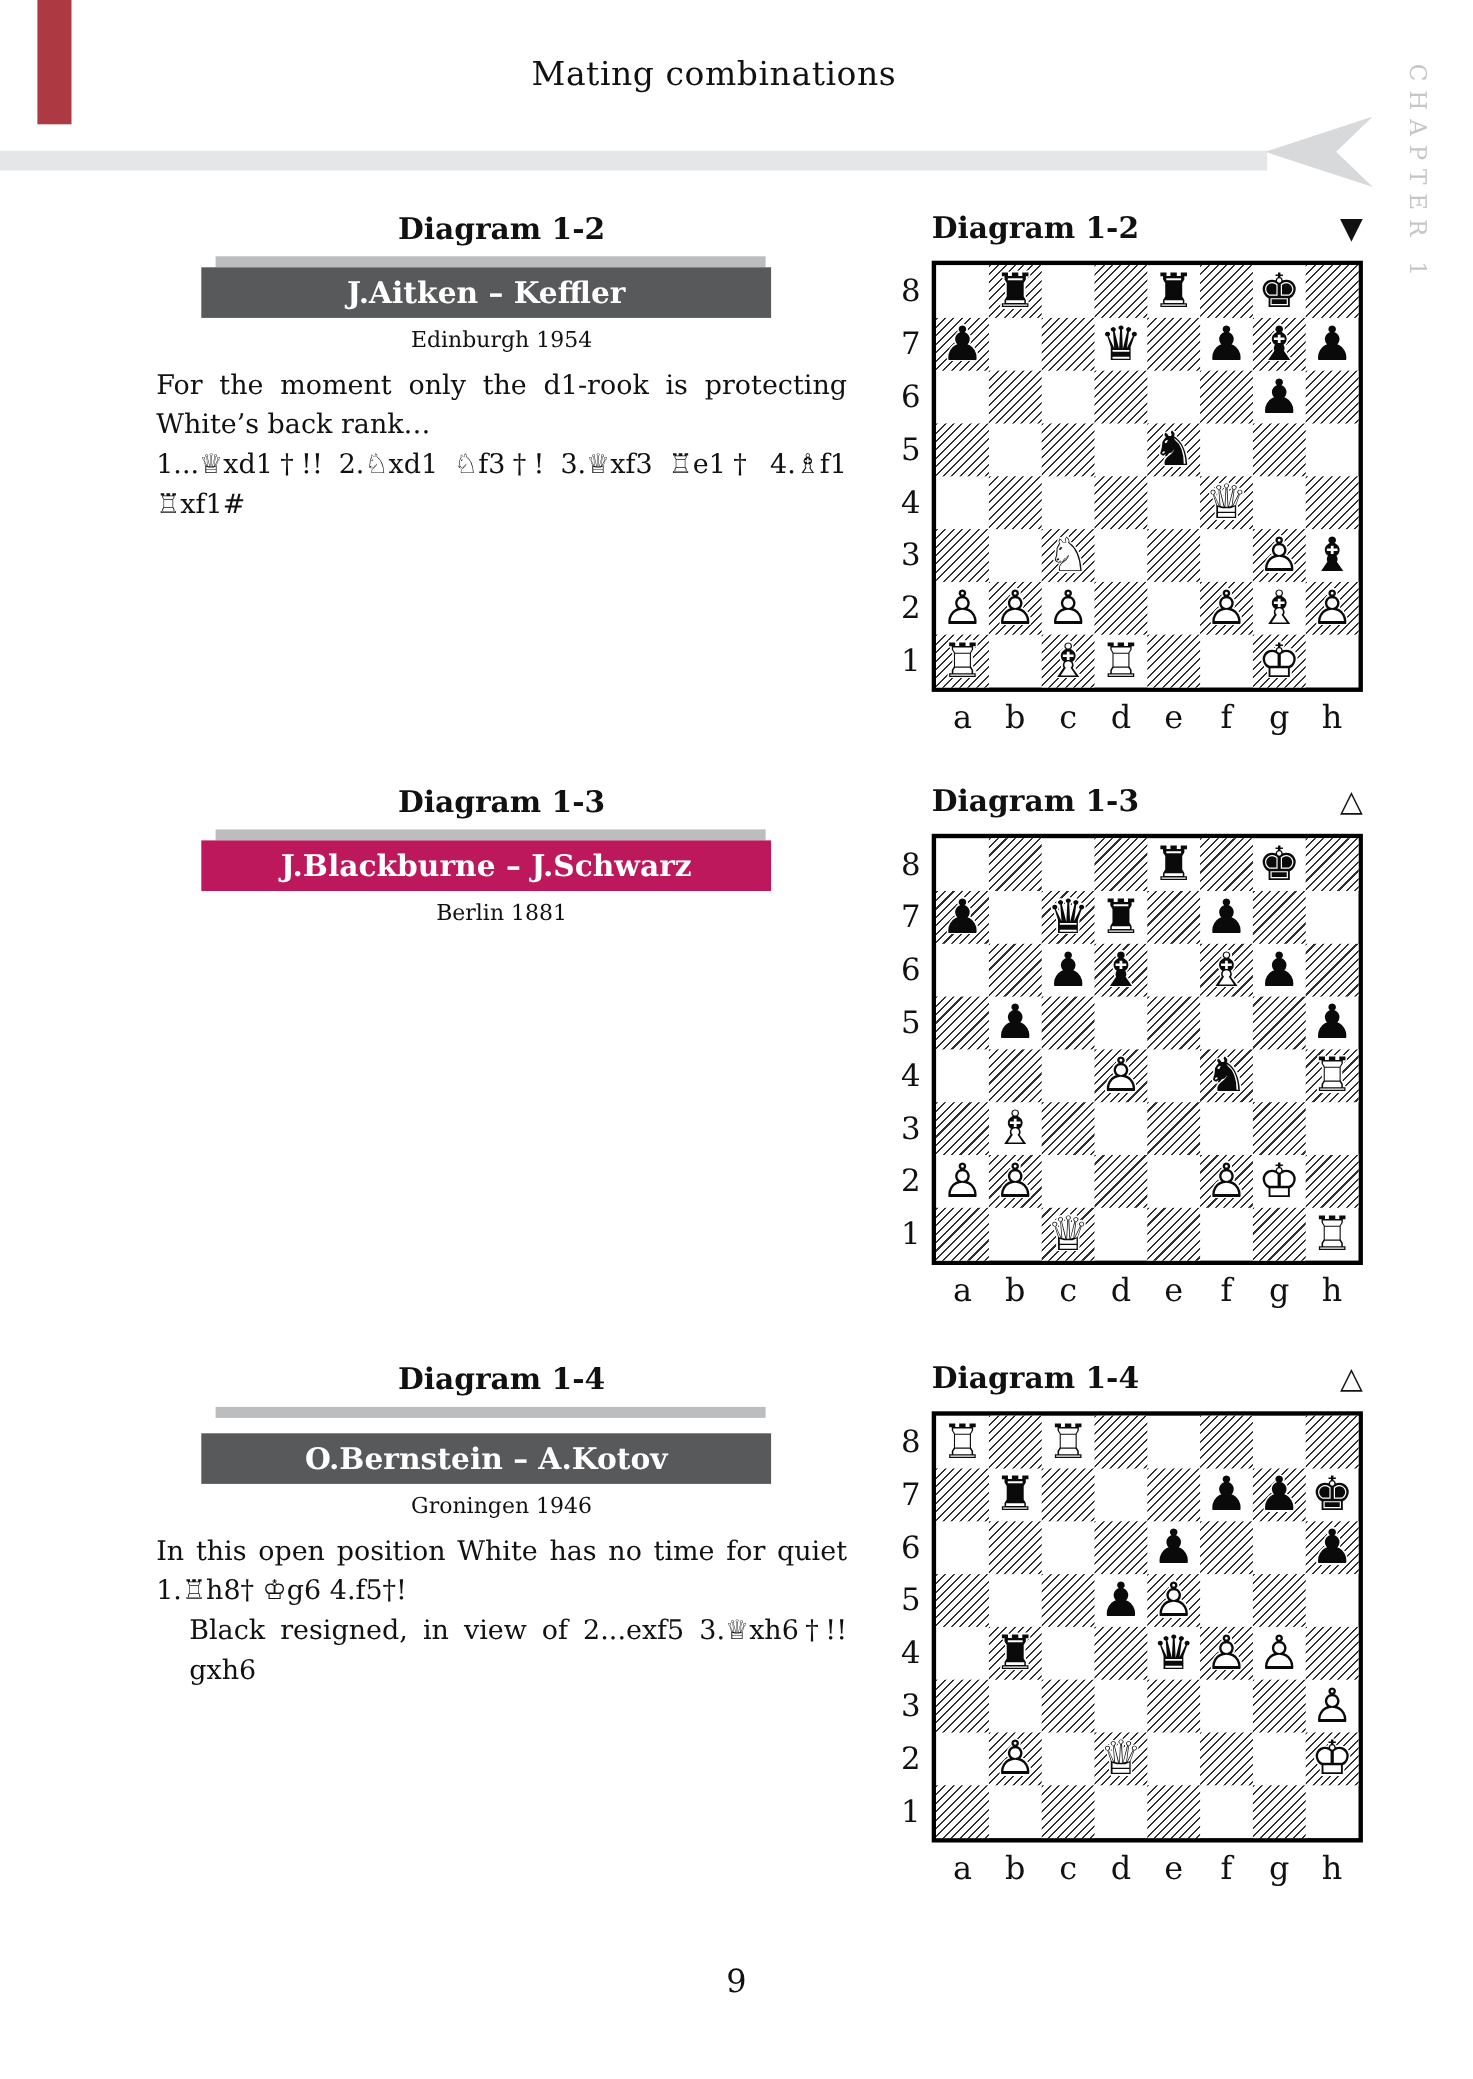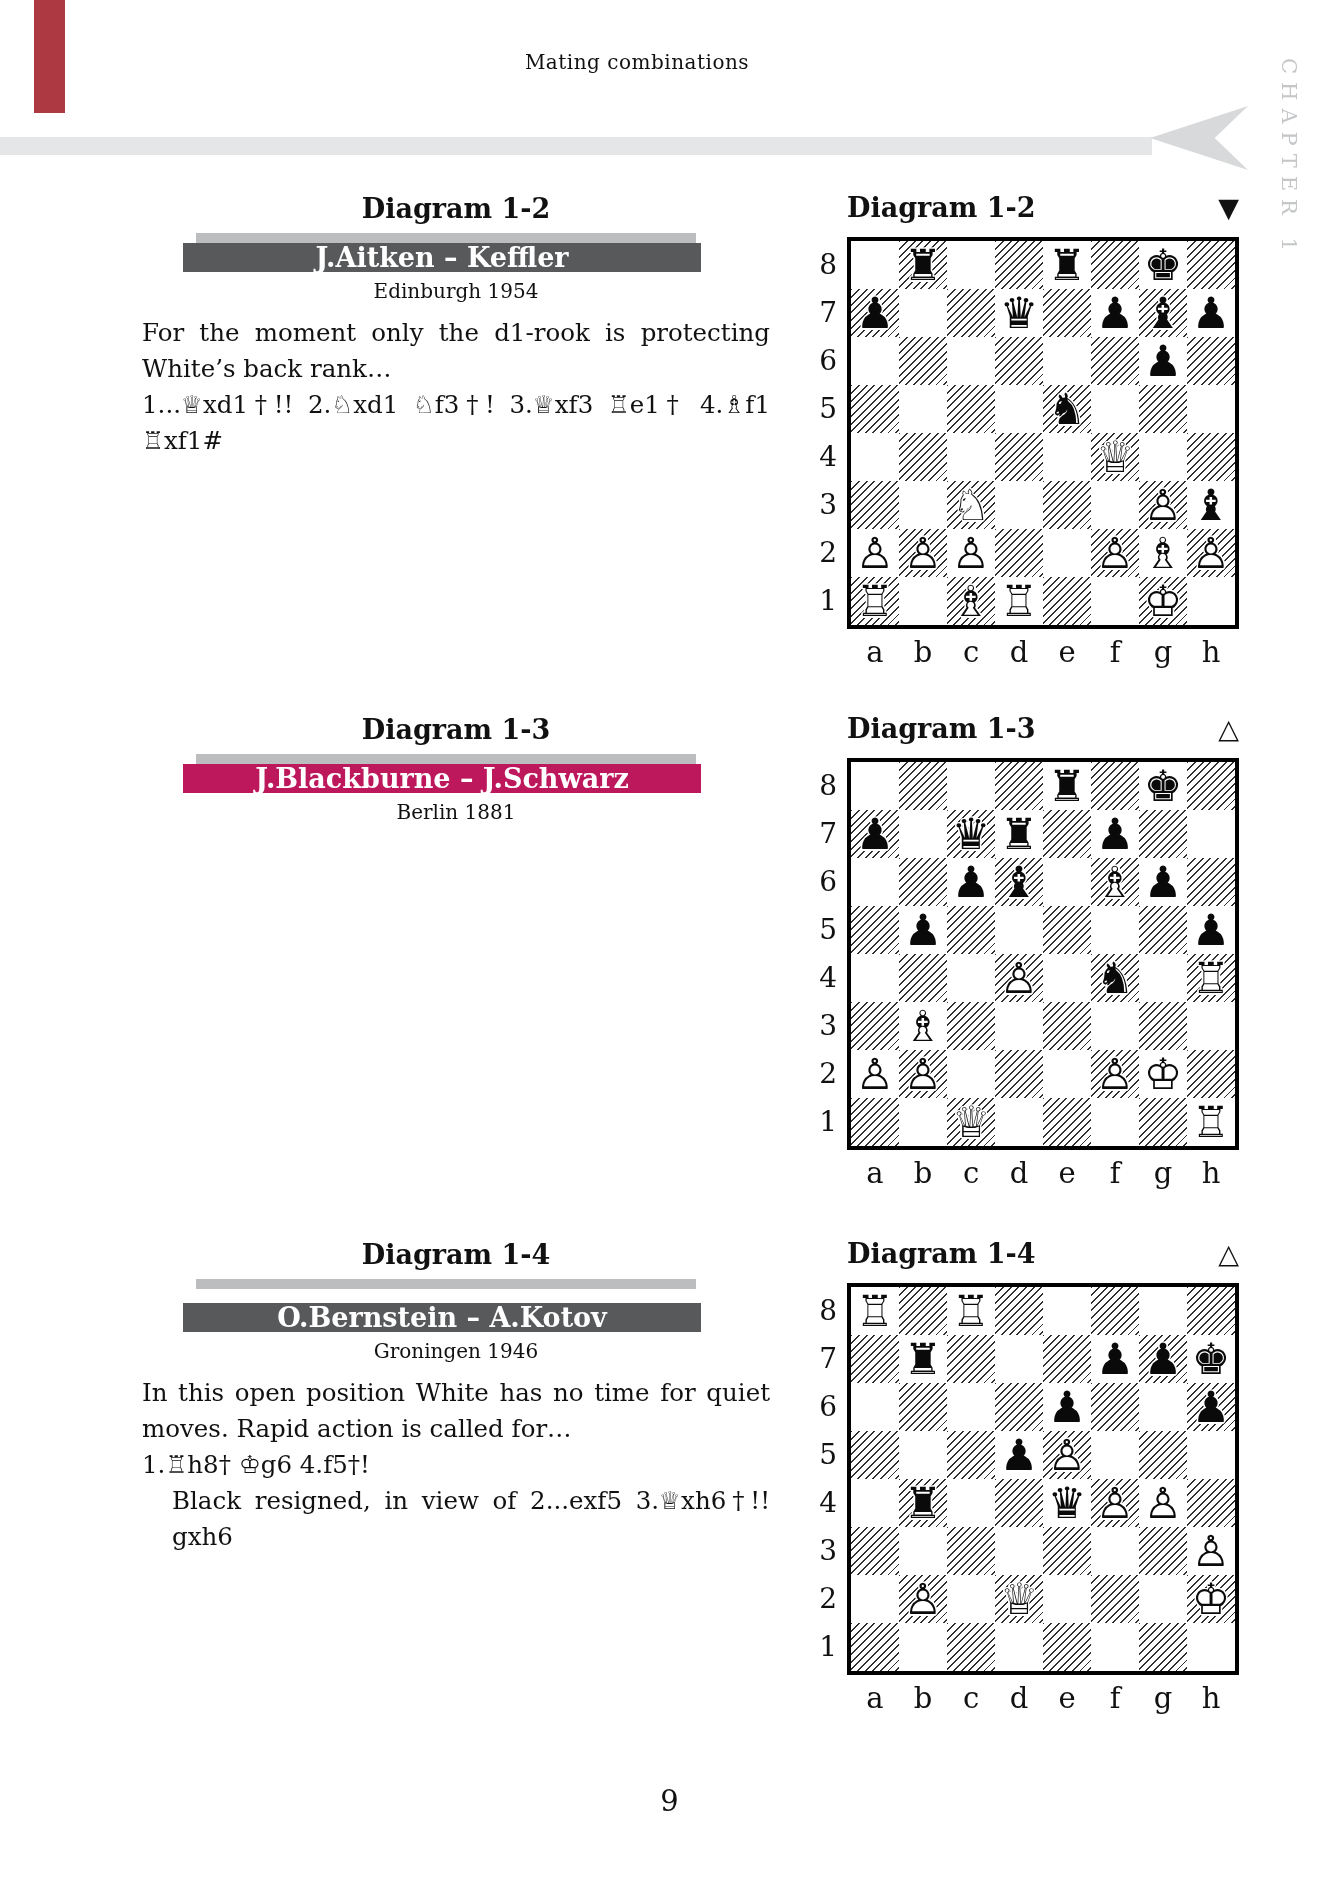--- a/index.html
+++ b/index.html
@@ -1,34 +1,34 @@
 <!DOCTYPE html>
 <html><head>
 <meta charset="utf-8">
 <style>
   html,body{margin:0;padding:0;background:#ffffff;}
   #page{position:relative;width:1339px;height:1890px;background:#ffffff;overflow:hidden;
         font-family:"DejaVu Serif","DejaVu Sans",serif;color:#111;}
 
   
   .red-tab{position:absolute;left:34px;top:0;width:31px;height:113px;}
-  .page-title{position:absolute;left:0;top:50px;width:1274px;text-align:center;
-              font-size:20px;letter-spacing:0.5px;}
+  .page-title{position:absolute;left:12px;top:50px;width:1274px;text-align:center;
+              font-size:30px;letter-spacing:0.5px;}
   .rule-bar{position:absolute;left:0;top:137px;height:18px;width:1152px;}
   .rule-arrow{position:absolute;left:1150px;top:106px;width:98px;height:64px;
               clip-path:polygon(0 50%,100% 0,66% 50%,100% 100%);}
   .chapter-mark{position:absolute;left:1301px;top:58px;transform:rotate(90deg);
                 transform-origin:0 0;white-space:nowrap;font-size:21px;
                 letter-spacing:8px;}
 
   
   .leftcol{position:absolute;left:142px;width:628px;}
   .diagram-heading{margin:0;height:40px;text-align:center;font-size:27px;font-weight:bold;}
   .lightstrip{height:10px;width:500px;margin-left:54px;}
-  .playersbar{height:29px;width:518px;margin-left:41px;display:flex;align-items:center;
+  .playersbar{height:46px;width:518px;margin-left:41px;display:flex;align-items:center;
               justify-content:center;}
   .playersbar span{color:#fff;font-weight:bold;font-size:27px;}
   .venue{margin-top:7px;height:30px;text-align:center;font-size:20px;}
   .bodytext{margin-top:6px;font-size:24.5px;line-height:36px;}
   .bodyline{height:36px;white-space:nowrap;}
   .bodyline.jline{white-space:normal;text-align:justify;text-align-last:justify;}
   .bodyline.bold{font-weight:normal;}
   .bodyline.indent{padding-left:30px;}
 
   
@@ -510,21 +510,20 @@
 
   <section class="leftcol" style="top:1239px">
     <h2 class="diagram-heading">Diagram 1-4</h2>
     <div class="lightstrip" style="background: rgb(188, 189, 191);"></div>
     <div class="playersbar" style="background: rgb(88, 89, 91); margin-top: 14px;">
       <span>O.Bernstein – A.Kotov</span>
     </div>
     <div class="venue">Groningen 1946</div>
     <div class="bodytext">
         <div class="bodyline jline">In this open position White has no time for quiet</div>
-        <div class="bodyline">moves. Rapid action is called for…</div>
         <div class="bodyline bold">1.♖h8† ♔g6 4.f5†!</div>
         <div class="bodyline indent jline">Black resigned, in view of 2...exf5 3.♕xh6†!! gxh6</div>
       </div>
   </section>
 
   <section class="rightcol" style="top:1239px">
     <div class="boardhead">
       <span class="blabel">Diagram 1-4</span>
       <span class="indicator">△</span>
     </div>

